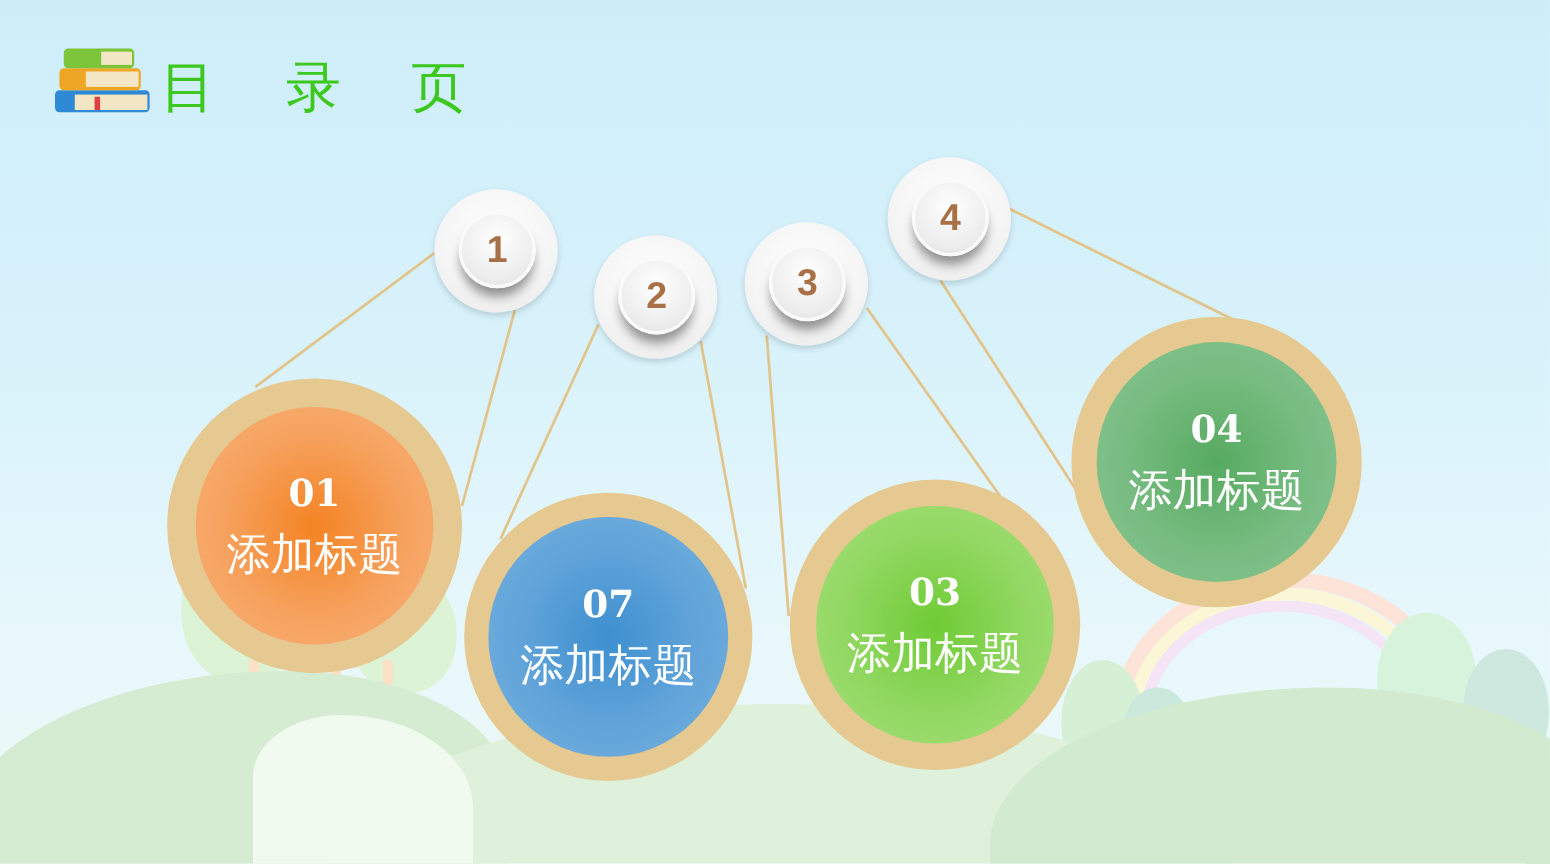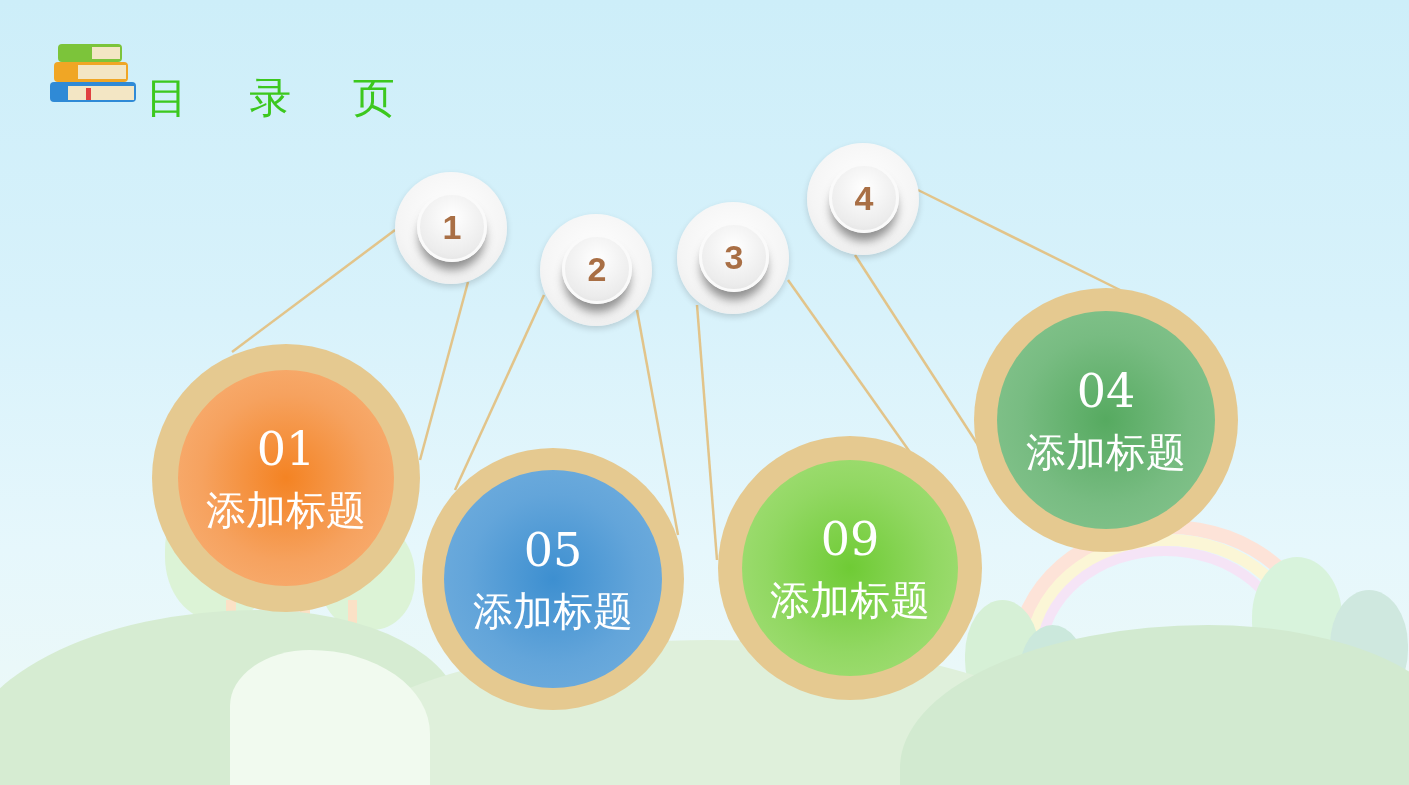--- a/index.html
+++ b/index.html
@@ -5,34 +5,34 @@
   html,body{margin:0;padding:0;}
   body{width:1409px;height:785px;overflow:hidden;position:relative;
     font-family:"DejaVu Sans","Liberation Sans",sans-serif;
     background:linear-gradient(180deg,#cdeef9 0%,#d8f2fb 40%,#e6f7fc 70%,#eef9f6 100%);}
   .abs{position:absolute;}
   
   .hill{position:absolute;border-radius:50% 50% 0 0;}
   .tree{position:absolute;border-radius:50% 50% 45% 45%;}
   .rainbow{position:absolute;border-radius:50%;border-style:solid;border-bottom-color:transparent !important;border-left-color:transparent;}
   
-  .title{position:absolute;left:146px;top:46px;font-size:42px;color:#3cc81e;letter-spacing:24px;font-family:"DejaVu Serif","Liberation Serif",serif;margin-top:24px;}
+  .title{position:absolute;left:146px;top:46px;font-size:50px;color:#3cc81e;letter-spacing:24px;font-family:"DejaVu Serif","Liberation Serif",serif;}
   
   .numbtn{position:absolute;width:112px;height:112px;border-radius:50%;
     background:radial-gradient(circle at 50% 40%,#ffffff 0%,#f5f5f5 60%,#e6e6e6 100%);
     box-shadow:0 3px 6px rgba(0,0,0,0.15);}
   .numbtn .inner{position:absolute;left:22px;top:20px;width:64px;height:64px;border-radius:50%;
     background:radial-gradient(circle at 50% 35%,#ffffff 0%,#ececec 70%,#dcdcdc 100%);
     border:3px solid #fafafa;box-shadow:0 10px 10px -2px rgba(60,60,60,0.55);
     display:flex;align-items:center;justify-content:center;
     font-family:"Liberation Sans",sans-serif;font-weight:bold;font-size:34px;color:#a96f45;}
   
   .big{position:absolute;border-radius:50%;background:#e5c990;}
   .big .core{position:absolute;border-radius:50%;display:flex;flex-direction:column;align-items:center;justify-content:center;color:#fff;}
-  .big .num{font-family:"DejaVu Serif","Liberation Serif",serif;font-weight:normal;font-size:46px;line-height:1;margin-bottom:18px;}
+  .big .num{font-family:"DejaVu Serif","Liberation Serif",serif;font-weight:bold;font-size:34px;line-height:1;margin-bottom:18px;}
   .big .lbl{font-size:40px;line-height:1;}
   svg.lines{position:absolute;left:0;top:0;}
 </style>
 </head>
 <body>
 
 <div>
   <div class="rainbow" style="left:1010px;top:520px;width:290px;height:250px;border-width:14px;border-color:#fde3d8 #fde3d8 transparent transparent;border-left-color:#fde3d8;transform:none;border-bottom-color:transparent;"></div>
   <div class="rainbow" style="left:1024px;top:534px;width:262px;height:222px;border-width:12px;border-color:#fbf6d6;border-bottom-color:transparent;"></div>
   <div class="rainbow" style="left:1036px;top:546px;width:238px;height:198px;border-width:10px;border-color:#f5e4f6;border-bottom-color:transparent;"></div>
@@ -91,27 +91,27 @@
 </div>
 
 <div class="big" style="left:152px;top:344px;width:268px;height:268px;text-align:right;">
   <div class="core" style="left:26px;top:26px;width:216px;height:216px;background:radial-gradient(circle,#f48323 0%,#f6a25f 55%,#f8b37a 100%);">
     <div class="num">01</div>
     <div class="lbl">添加标题</div>
   </div>
 </div>
 <div class="big" style="left:422px;top:448px;width:262px;height:262px;">
   <div class="core" style="left:22px;top:22px;width:218px;height:218px;background:radial-gradient(circle,#3d8fd0 0%,#63a5da 55%,#74b0de 100%);">
-    <div class="num">05</div>
+    <div class="num">07</div>
     <div class="lbl">添加标题</div>
   </div>
 </div>
 <div class="big" style="left:718px;top:436px;width:264px;height:264px;">
   <div class="core" style="left:24px;top:24px;width:216px;height:216px;background:radial-gradient(circle,#6fcb35 0%,#92d863 55%,#a8e07d 100%);">
-    <div class="num">09</div>
+    <div class="num">03</div>
     <div class="lbl">添加标题</div>
   </div>
 </div>
 <div class="big" style="left:974px;top:288px;width:264px;height:264px;">
   <div class="core" style="left:23px;top:23px;width:218px;height:218px;background:radial-gradient(circle,#56aa60 0%,#78bc82 55%,#88c690 100%);">
     <div class="num">04</div>
     <div class="lbl">添加标题</div>
   </div>
 </div>
 

